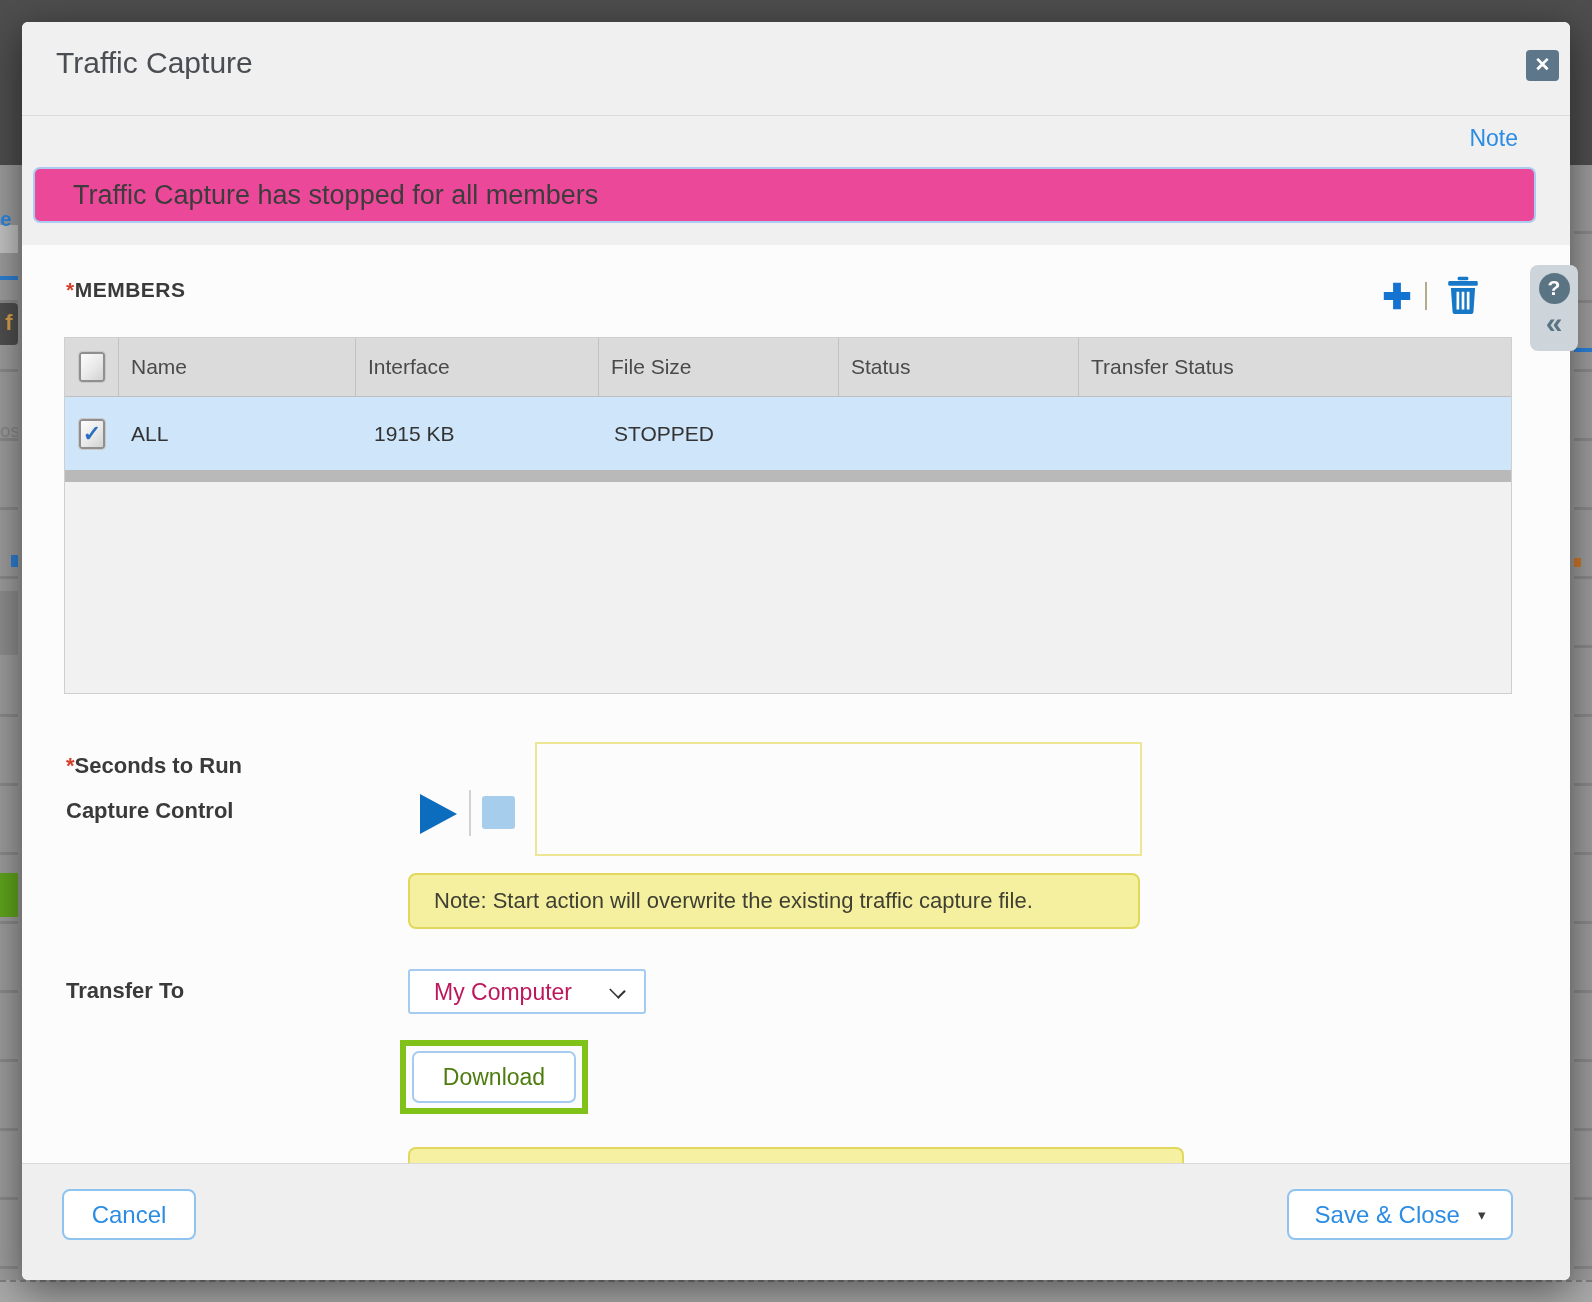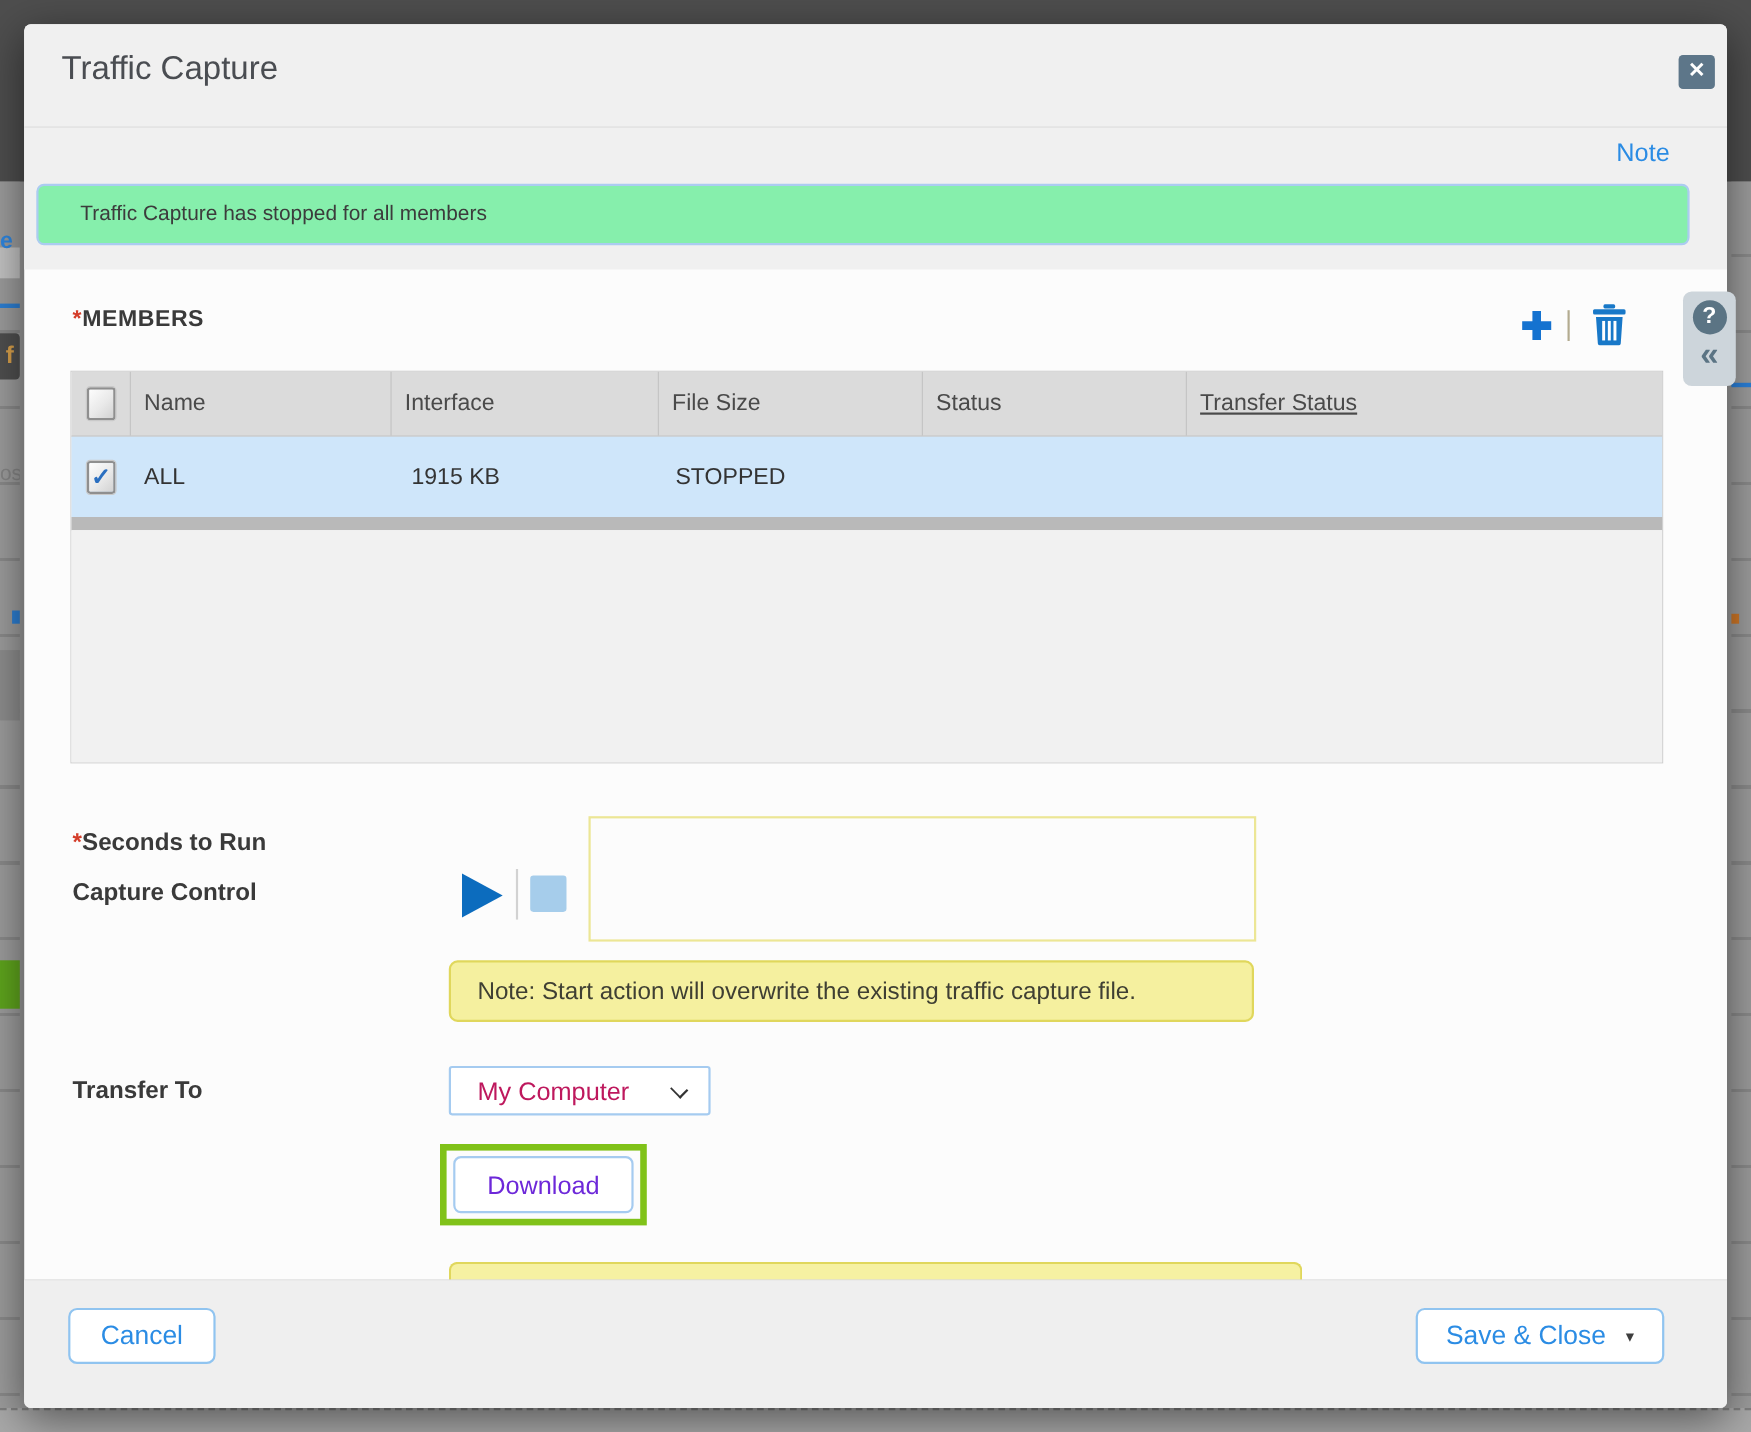--- a/index.html
+++ b/index.html
@@ -28,36 +28,36 @@
 
   
   .modal { position:absolute; left:22px; top:22px; width:1548px; height:1258px; background:#fcfcfc;
            border-radius:6px; box-shadow:0 10px 40px rgba(0,0,0,.5); }
   .modal-header { position:absolute; left:0; top:0; width:100%; height:223px; background:#f0f0f0; border-radius:6px 6px 0 0; }
   .modal-title { position:absolute; left:34px; top:24px; font-size:30px; color:#4a4d52; }
   .hdr-divider { position:absolute; left:0; top:93px; width:100%; height:1px; background:#dcdcdc; }
   .close-x { position:absolute; left:1504px; top:28px; width:33px; height:31px; background:#5d7689; border-radius:4px;
              color:#fff; font-weight:bold; font-size:19px; line-height:30px; text-align:center; cursor:pointer; }
   .close-link { position:absolute; right:52px; top:103px; font-size:23px; color:#2b8ce4; cursor:pointer; }
-  .banner { position:absolute; left:11px; top:145px; width:1503px; height:56px; background:#86efac;
-            border:2px solid #abccf0; border-radius:7px; font-size:19px; color:#3c3c3c; line-height:52px; padding-left:38px; }
+  .banner { position:absolute; left:11px; top:145px; width:1503px; height:56px; background:#ec4899;
+            border:2px solid #abccf0; border-radius:7px; font-size:27px; color:#3c3c3c; line-height:52px; padding-left:38px; }
 
   
   .members-label { position:absolute; left:44px; top:256px; font-size:21px; font-weight:bold; color:#3a3a3a; letter-spacing:.5px; }
   .req { color:#d43d2a; }
   .icon-btn { position:absolute; cursor:pointer; }
   .plus-btn { left:1357px; top:256px; width:36px; height:36px; }
   .icon-sep { position:absolute; left:1403px; top:260px; width:2px; height:28px; background:#b3ab90; }
   .trash-btn { left:1424px; top:254px; width:34px; height:38px; }
 
   
   .members-table { position:absolute; left:42px; top:315px; width:1448px; border:1px solid #cfcfcf; }
   .t-head { display:flex; height:59px; background:#dbdbdb; border-bottom:1px solid #bfbfbf; }
   .t-head .cell { font-size:21px; color:#4a4a4a; line-height:58px; padding-left:12px; border-right:1px solid #c2c2c2; }
-  .t-head .cell:last-child { border-right:none;text-decoration:underline; }
+  .t-head .cell:last-child { border-right:none; }
   .t-row { display:flex; height:73px; background:#cfe6fa; cursor:pointer; }
   .t-row .cell { font-size:21px; color:#333; line-height:73px; padding-left:12px; }
   .c0 { width:54px; display:flex; align-items:center; justify-content:center; padding-left:0 !important; }
   .c1 { width:237px; } .c2 { width:243px; } .c3 { width:240px; } .c4 { width:240px; } .c5 { flex:1; }
   .scroll-strip { height:12px; background:#b9b9b9; }
   .t-filler { height:211px; background:#f1f1f1; }
   .cb { width:26px; height:30px; border:2px solid #8f8f8f; border-radius:3px; outline:1px solid #c9c9c9;
         background:linear-gradient(135deg,#fdfdfd 0%,#e9e9e9 55%,#d2d2d2 100%);
         text-align:center; line-height:26px; font-size:22px; font-weight:bold; color:#2b6fc0; cursor:pointer; }
 
@@ -74,21 +74,21 @@
   .stop-btn { position:absolute; left:460px; top:774px; width:33px; height:33px; background:#a6cdeb; border-radius:3px; cursor:pointer; }
   .note-box { position:absolute; left:386px; top:851px; width:732px; height:56px; background:#f5f09f;
               border:2px solid #e0d75c; border-radius:8px; font-size:22px; color:#3f3f33; line-height:52px; padding-left:24px; z-index:2; }
   .select-box { position:absolute; left:386px; top:947px; width:238px; height:45px; background:#fff;
                 border:2px solid #a5cbf0; border-radius:3px; cursor:pointer; z-index:2; }
   .select-box .val { position:absolute; left:24px; top:0; line-height:42px; font-size:23px; color:#be185d; }
   .chev { position:absolute; right:20px; top:13px; width:13px; height:13px;
           border-right:2px solid #333; border-bottom:2px solid #333; transform:rotate(45deg) scale(1,.8); }
   .green-annot { position:absolute; left:378px; top:1018px; width:188px; height:74px; border:6px solid #80c219; z-index:3; }
   .download-btn { position:absolute; left:390px; top:1029px; width:164px; height:52px; background:#fff;
-                  border:2px solid #a5cbf0; border-radius:7px; color:#6d28d9; font-size:23px; text-align:center;
+                  border:2px solid #a5cbf0; border-radius:7px; color:#4d7c0f; font-size:23px; text-align:center;
                   line-height:48px; cursor:pointer; z-index:4; }
   .note2 { position:absolute; left:386px; top:1125px; width:776px; height:20px; background:#f6f1a2;
            border:2px solid #e0d75c; border-bottom:none; border-radius:8px 8px 0 0; z-index:1; }
 
   
   .modal-footer { position:absolute; left:0; top:1141px; width:100%; height:117px; background:#efefef;
                   border-top:1px solid #d8d8d8; border-radius:0 0 6px 6px; z-index:5; }
   .btn-outline { position:absolute; top:25px; height:51px; background:#fff; border:2px solid #90c4f0; border-radius:8px;
                  color:#2b8ce4; font-size:24px; cursor:pointer; display:flex; align-items:center; justify-content:center; }
   .cancel-btn { left:40px; width:134px; }

